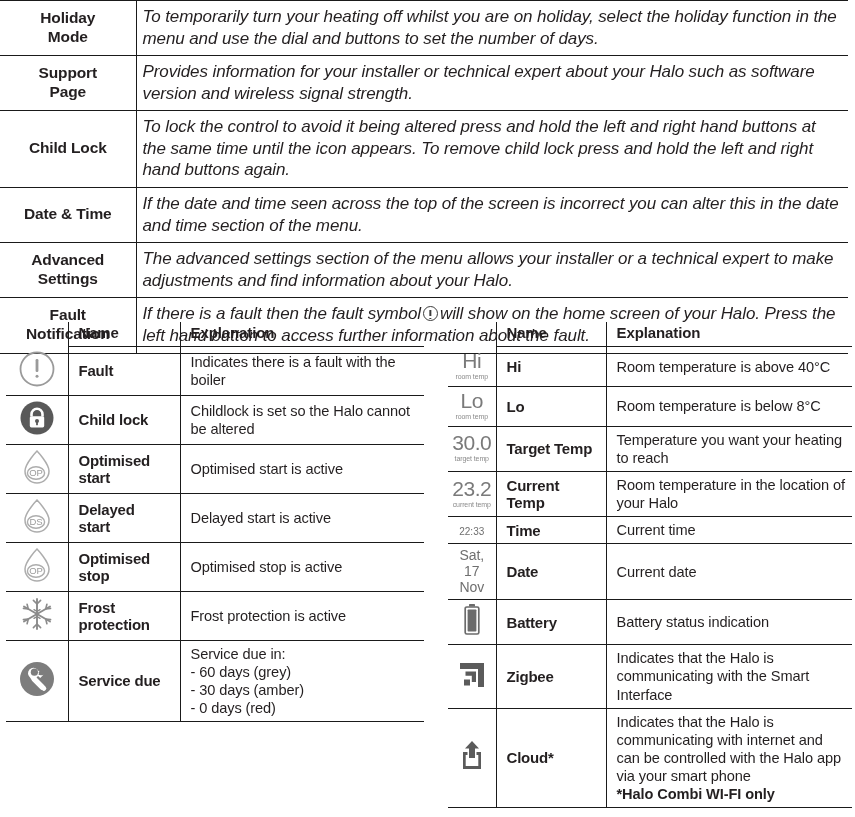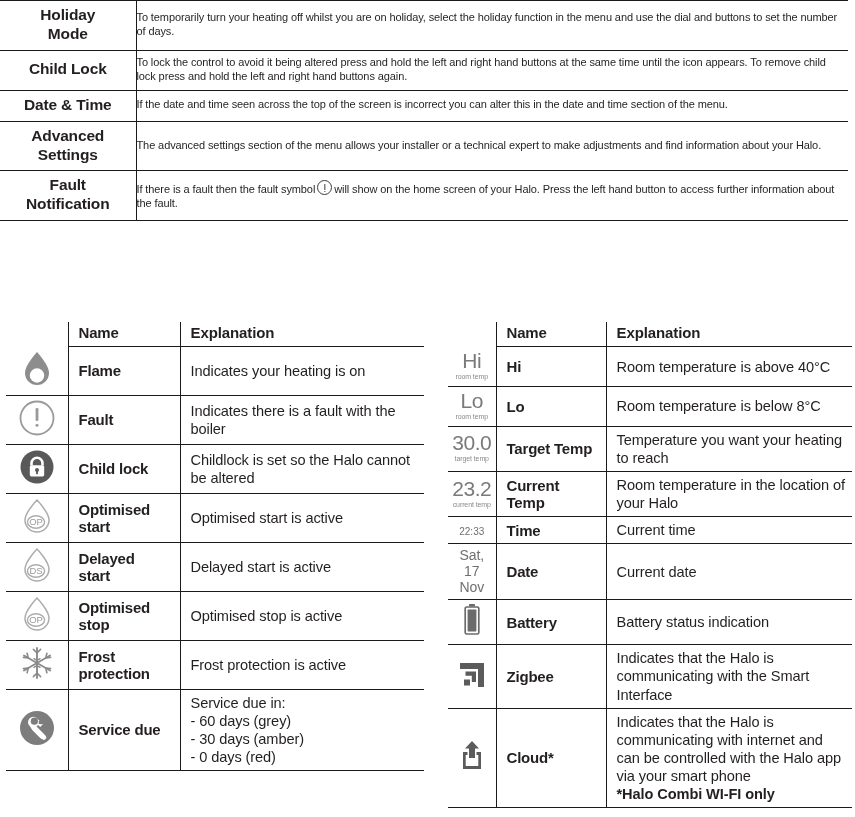--- a/index.html
+++ b/index.html
@@ -31,25 +31,26 @@
     width: 136px;
     border-right: 1.6px solid #1a1a1a;
     text-align: center;
     font-weight: bold;
     font-size: 15.5px;
     line-height: 1.22;
     letter-spacing: -0.15px;
     padding-left: 4px; padding-right: 4px;
   }
   table.top-table td.tl-desc {
-    font-size: 11px;
+    font-size: 17px;
     line-height: 1.27;
     letter-spacing: -0.1px;
-    padding-left: 0;
+    padding-left: 6px;
     padding-right: 6px;
+    font-style: italic;
   }
   .fault-inline-sym {
     display: inline-block;
     width: 15px; height: 15px;
     border: 1.3px solid #3c3c3c;
     border-radius: 50%;
     position: relative;
     vertical-align: -2px;
     margin: 0 2px;
   }
@@ -138,20 +139,25 @@
 <div class="page">
 
   <table class="top-table">
     <tbody>
       <tr>
         <td class="tl-term multiline">Holiday
 Mode</td>
         <td class="tl-desc">To temporarily turn your heating off whilst you are on holiday, select the holiday function in the menu and use the dial and buttons to set the number of days.</td>
       </tr>
       <tr>
+        <td class="tl-term multiline">Support
+Page</td>
+        <td class="tl-desc">Provides information for your installer or technical expert about your Halo such as software version and wireless signal strength.</td>
+      </tr>
+      <tr>
         <td class="tl-term multiline">Child Lock</td>
         <td class="tl-desc">To lock the control to avoid it being altered press and hold the left and right hand buttons at the same time until the icon appears. To remove child lock press and  hold the left and right hand buttons again.</td>
       </tr>
       <tr>
         <td class="tl-term multiline">Date &amp; Time</td>
         <td class="tl-desc">If the date and time seen across the top of the screen is incorrect you can alter this in the date and time section of the menu.</td>
       </tr>
       <tr>
         <td class="tl-term multiline">Advanced
 Settings</td>
@@ -172,32 +178,20 @@
         <col class="c-exp">
       </colgroup>
     <thead>
       <tr>
         <th class="c-icon"></th>
         <th class="c-name">Name</th>
         <th class="c-exp">Explanation</th>
       </tr>
     </thead>
     <tbody>
-      <tr>
-        <td class="c-icon">
-          <span class="ico">
-            <svg width="34" height="38" viewBox="0 0 34 38">
-                <path d="M17 2 C17 2 5 15 5 23 a12 12 0 0 0 24 0 C29 15 17 2 17 2 Z" fill="#8d8d8d"></path>
-                <circle cx="17" cy="25.5" r="7.2" fill="#ffffff"></circle>
-              </svg>
-          </span>
-        </td>
-        <td class="c-name multiline">Flame</td>
-        <td class="c-exp">Indicates your heating is on</td>
-      </tr>
       <tr>
         <td class="c-icon">
           <span class="ico">
             <svg width="38" height="38" viewBox="0 0 38 38">
                 <circle cx="19" cy="19" r="16.5" fill="none" stroke="#9a9a9a" stroke-width="1.8"></circle>
                 <rect x="17.6" y="9" width="2.8" height="13" rx="1.2" fill="#9a9a9a"></rect>
                 <circle cx="19" cy="26.3" r="1.5" fill="#9a9a9a"></circle>
               </svg>
           </span>
         </td>

